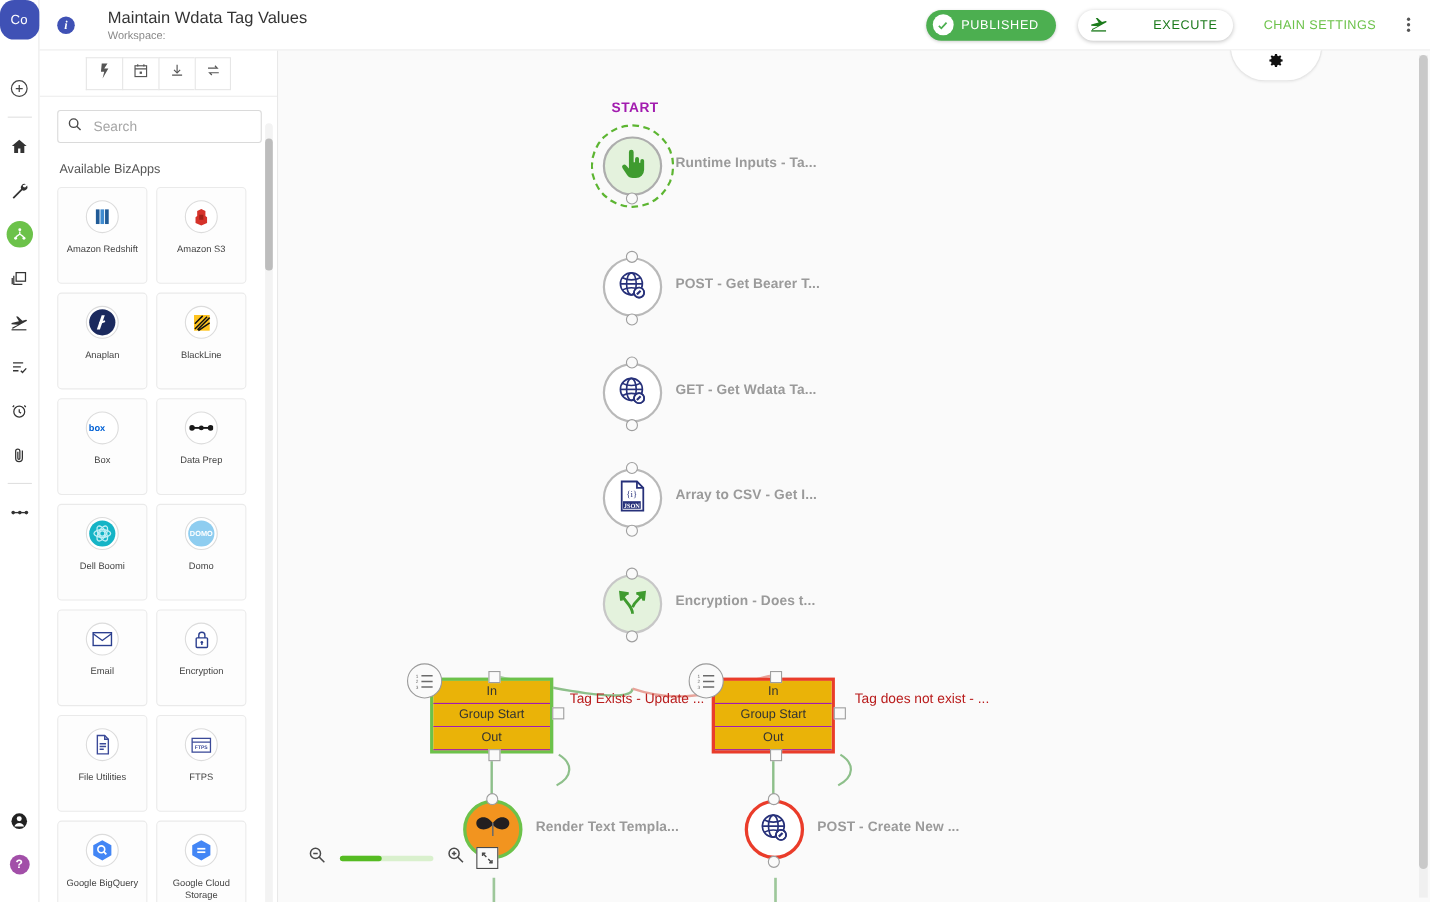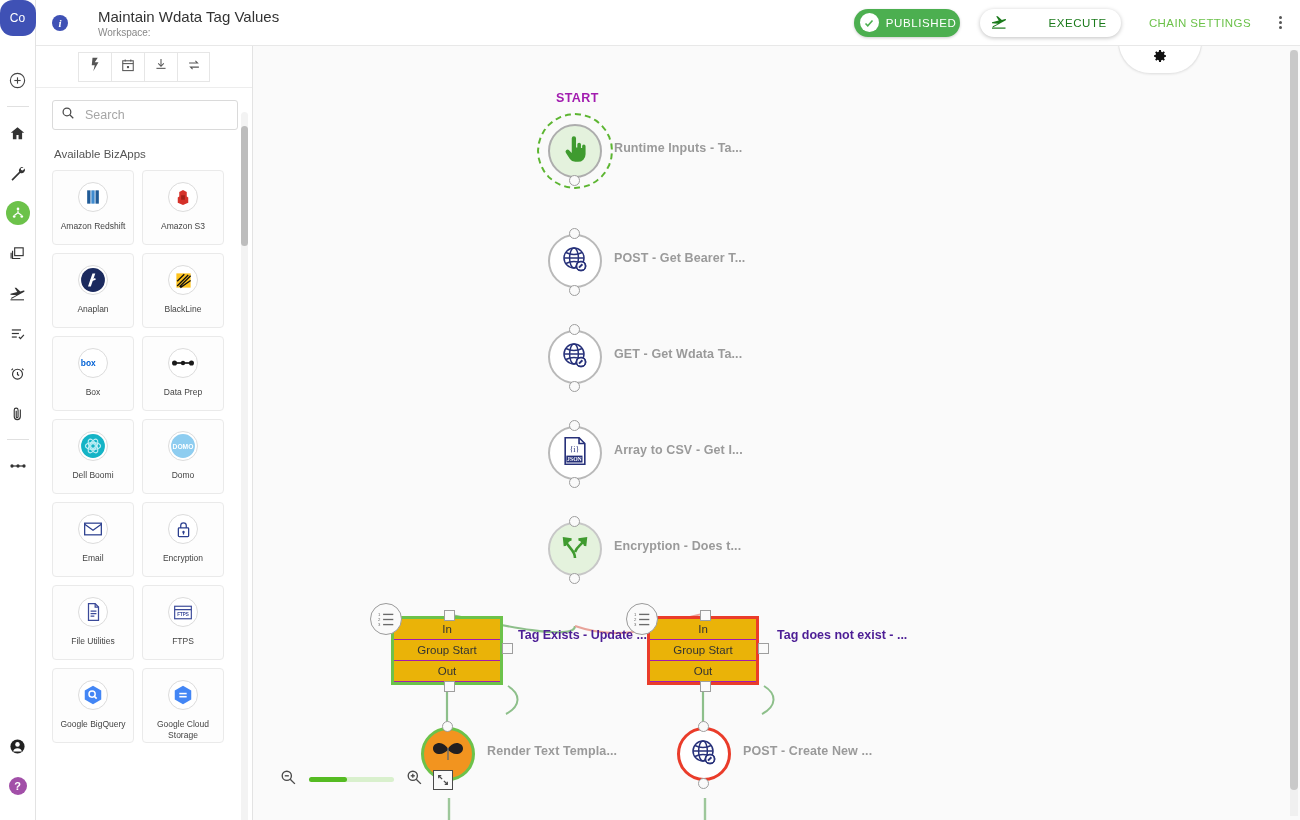--- a/index.html
+++ b/index.html
@@ -53,21 +53,21 @@
     display:flex; align-items:center; justify-content:center;
     margin-left:16px; font-family:"Liberation Serif", serif;
   }
   .title-block { margin-left:30px; }
   .title { font-size:15px; color:#333; line-height:17px; }
   .subtitle { font-size:10px; color:#888; margin-top:2px; }
 
   .header-right { margin-left:auto; display:flex; align-items:center; padding-right:12px; }
   .pill-published {
     height:28px; border-radius:14px; background:#4caf50; color:#fff;
-    display:flex; align-items:center; padding:0 4px 0 6px; font-size:11.5px;
+    display:flex; align-items:center; padding:0 16px 0 6px; font-size:11.5px;
     letter-spacing:.6px; box-shadow:0 1px 3px rgba(0,0,0,.2); cursor:pointer;
   }
   .check-circle {
     width:19px; height:19px; border-radius:50%; background:#fff; color:#4caf50;
     display:flex; align-items:center; justify-content:center; margin-right:7px;
   }
   .pill-execute {
     height:28px; border-radius:14px; background:#fff; color:#1b7a1b;
     display:flex; align-items:center; padding:0 14px 0 10px; font-size:11.5px;
     letter-spacing:.6px; margin-left:20px; box-shadow:0 1px 4px rgba(0,0,0,.25);
@@ -103,21 +103,21 @@
   }
   .search-box input {
     border:none; outline:none; font-size:12.5px; color:#333; margin-left:8px;
     width:100%; font-family:"Liberation Sans", sans-serif; background:transparent;
   }
   .search-box input::placeholder { color:#a6a6a6; }
   .avail-label { font-size:11.5px; color:#555; padding:18px 0 10px 18px; }
 
   .grid { padding:0 14px 0 16px; display:flex; flex-wrap:wrap; gap:8px; }
   .card {
-    width:82px; height:75px; border:1px solid #eaeaea; border-radius:4px;
+    width:82px; height:88px; border:1px solid #eaeaea; border-radius:4px;
     background:#fdfdfd; display:flex; flex-direction:column; align-items:center;
     justify-content:flex-start; padding-top:11px; cursor:pointer;
   }
   .card-icon {
     width:30px; height:30px; border-radius:50%; border:1px solid #dcdcdc;
     background:#fff; display:flex; align-items:center; justify-content:center;
     overflow:hidden;
   }
   .card-label {
     font-size:8.5px; color:#444; text-align:center; margin-top:9px;
@@ -190,21 +190,21 @@
     height:21px; border-bottom:1px solid #a21caf; font-size:11.5px; color:#333;
     display:flex; align-items:center; justify-content:center; background:#eab308;text-align:right;
   }
   .group-row:last-child { border-bottom:none; }
   .group-badge {
     position:absolute; left:-24px; top:-16px; width:32px; height:32px; border-radius:50%;
     background:#fafafa; border:1.5px solid #9a9a9a;
     display:flex; align-items:center; justify-content:center;
   }
   .group-label {
-    position:absolute; white-space:nowrap; font-size:12.5px; color:#4c1d95; font-weight:bold;
+    position:absolute; white-space:nowrap; font-size:12.5px; color:#b91c1c; font-weight:normal;
   }
   .group-port { position:absolute; width:11px; height:11px; border:1px solid #9e9e9e; background:#fafafa; }
 
   
   .zoomctl { position:absolute; left:27px; top:723px; display:flex; align-items:center; }
   .zoomctl .mag { color:#4a4a4a; cursor:pointer; }
   .slider {
     width:85px; height:5px; background:#d9f0cd; border-radius:3px; margin:0 12px; position:relative;
     cursor:pointer;
   }

